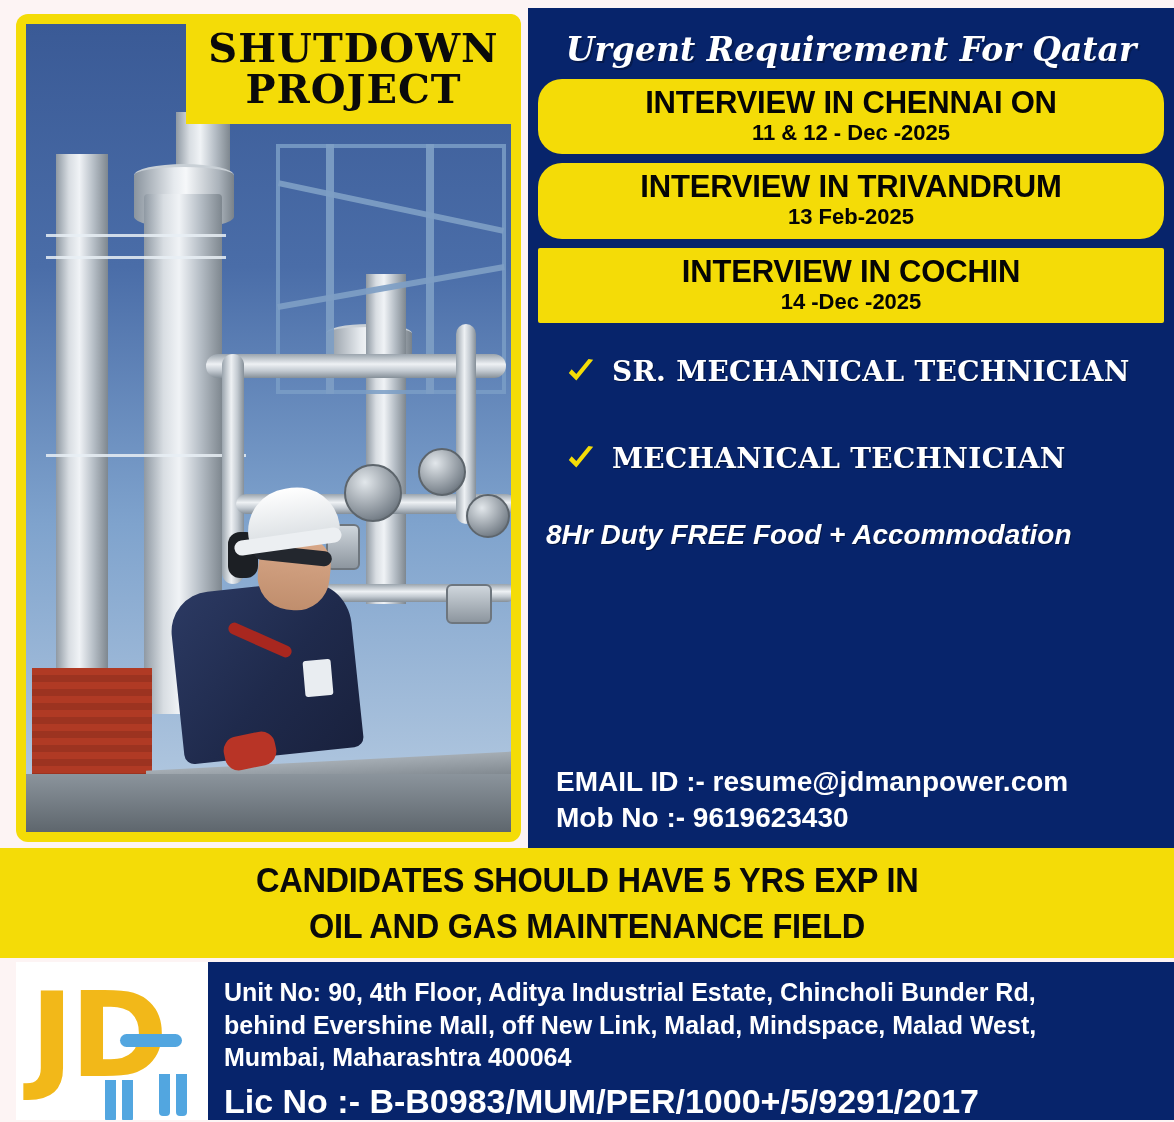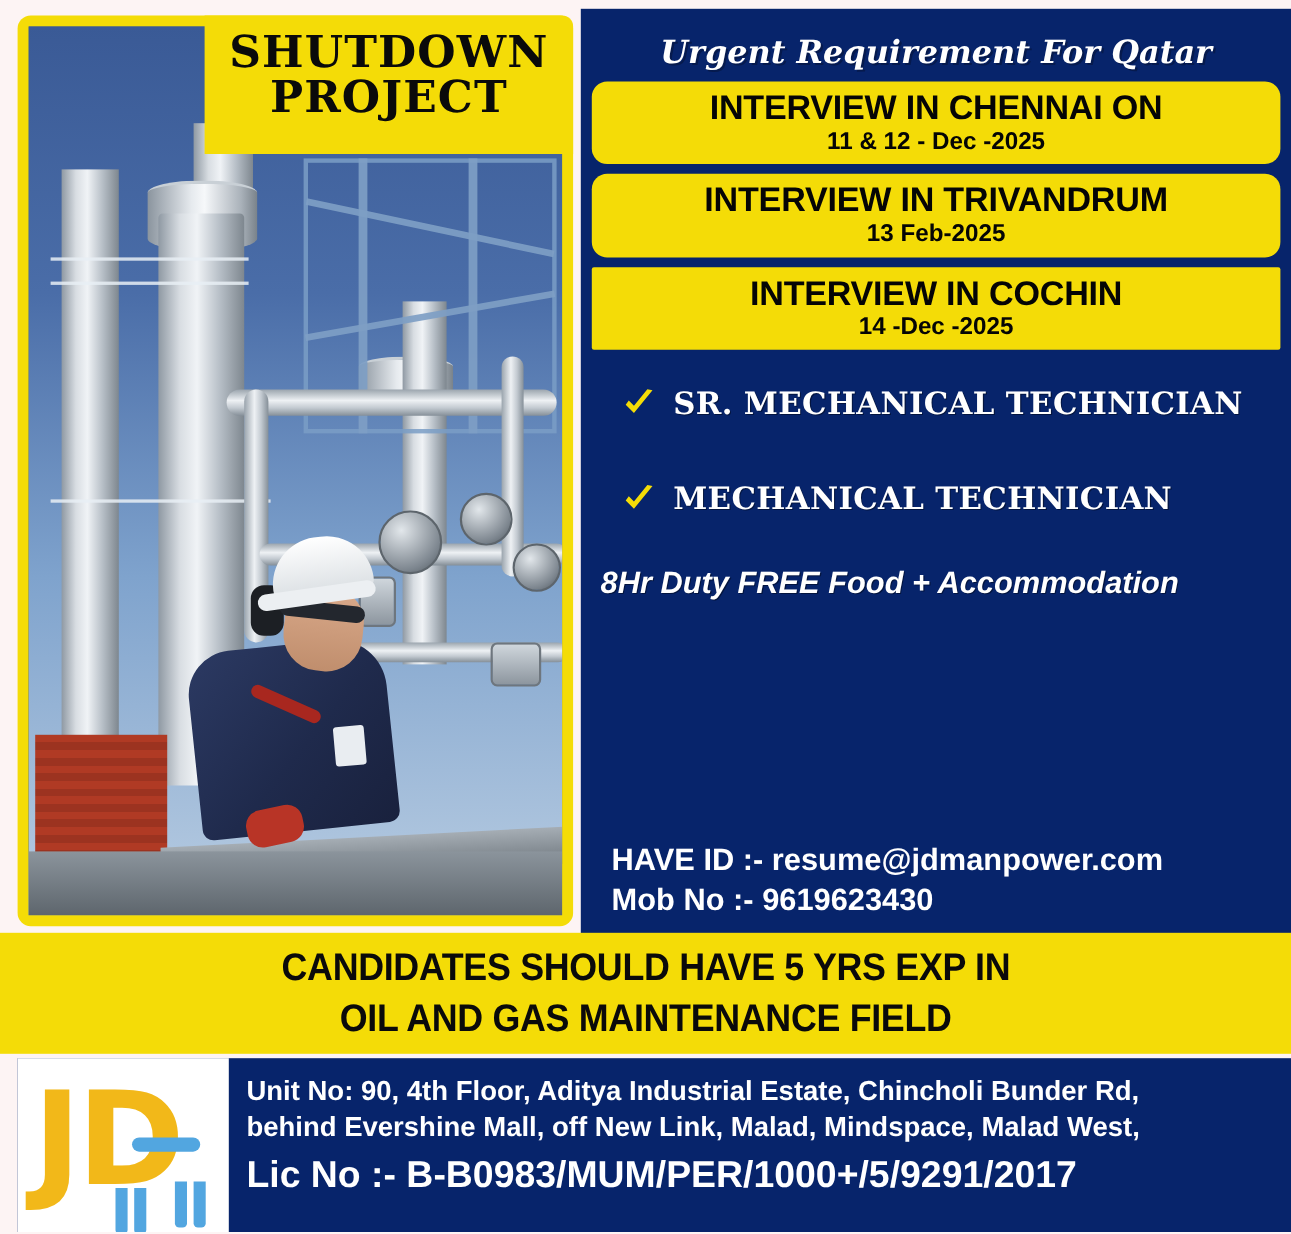--- a/index.html
+++ b/index.html
@@ -160,21 +160,21 @@
     position: absolute; left: 70px; top: 250px; width: 52px; height: 34px;
     background: #b83426; border-radius: 14px; transform: rotate(-12deg);
   }
 
   
   .shutdown-banner {
     position: absolute;
     left: 170px;
     top: 0;
     width: 335px;
-    padding: 14px 14px 30px 14px;
+    padding: 14px 14px 14px 14px;
     background: #f4dc07;
     border-radius: 0 10px 0 0;
     text-align: center;
     z-index: 5;
   }
   .shutdown-banner .line {
     font-family: "DejaVu Serif", serif;
     font-weight: 700;
     font-size: 40px;
     line-height: 1.02;
@@ -192,30 +192,30 @@
     height: 842px;
     background: #07246b;
   }
 
   .headline {
     margin: 22px 0 10px 0;
     text-align: center;
     font-family: "DejaVu Serif", serif;
     font-style: italic;
     font-weight: 700;
-    font-size: 29px;
+    font-size: 33px;
     color: #ffffff;
     text-shadow: 2px 2px 0 #061a4d;
     white-space: nowrap;
   }
 
   .venue-box {
     margin: 0 10px 9px 10px;
     background: #f4dc07;
-    border-radius: 14px;
+    border-radius: 24px;
     padding: 7px 8px 9px 8px;
     text-align: center;
   }
   .venue-box.square { border-radius: 2px; }
   .venue-city {
     font-family: "Liberation Sans", sans-serif;
     font-weight: 700;
     font-size: 31px;
     line-height: 1.1;
     color: #050505;
@@ -486,21 +486,21 @@
             <path d="M3 17 L11 25 L29 3 L24 2 L11 18 L6 13 Z" fill="#f4dc07"></path>
           </svg>
         </span>
         <span class="position-label">MECHANICAL TECHNICIAN</span>
       </div>
     </div>
 
     <div class="benefits">8Hr Duty FREE Food + Accommodation</div>
 
     <div class="contact">
-      <div class="contact-line">HAVE ID :-  resume@jdmanpower.com</div>
+      <div class="contact-line">EMAIL ID :-  resume@jdmanpower.com</div>
       <div class="contact-line">Mob No :-  9619623430</div>
     </div>
   </div>
 
   <div class="exp-band">
     <div class="exp-line">CANDIDATES SHOULD HAVE 5 YRS EXP IN</div>
     <div class="exp-line">OIL AND GAS MAINTENANCE FIELD</div>
   </div>
 
   <div class="footer">
@@ -513,17 +513,18 @@
       <span class="person person-b">
         <span class="head"></span><span class="body"></span>
         <span class="legL"></span><span class="legR"></span>
       </span>
       <span class="arm-shake"></span>
     </div>
 
     <div class="footer-text">
       <div class="addr-line">Unit No: 90, 4th Floor, Aditya Industrial Estate, Chincholi Bunder Rd,</div>
       <div class="addr-line">behind Evershine Mall, off New Link, Malad, Mindspace, Malad West,</div>
+      <div class="addr-line">Mumbai, Maharashtra 400064</div>
       <div class="lic-line">Lic No :- B-B0983/MUM/PER/1000+/5/9291/2017</div>
     </div>
   </div>
 
 </div>
 
 </body></html>

